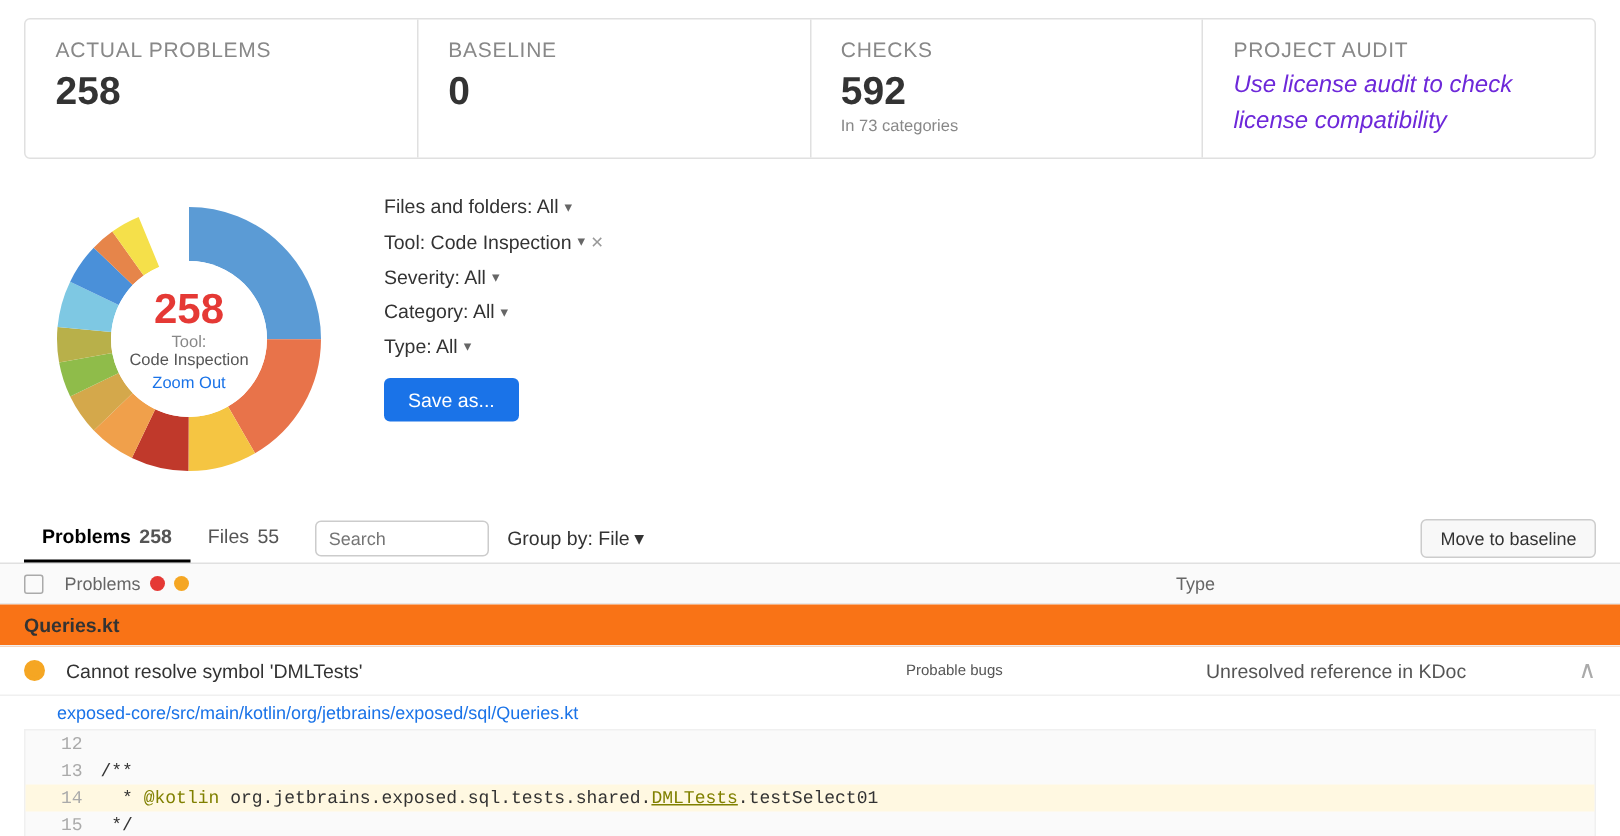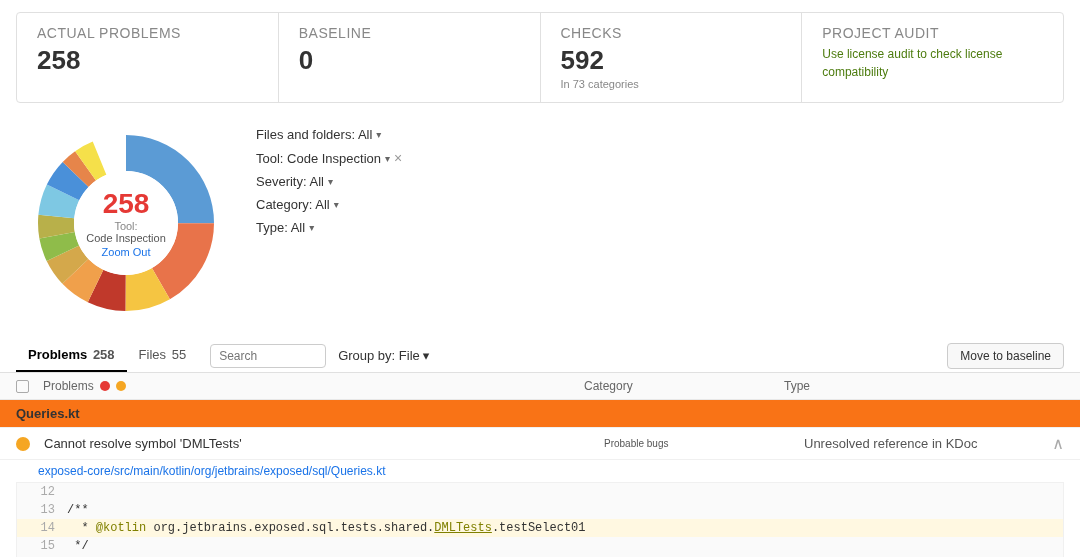--- a/index.html
+++ b/index.html
@@ -5,21 +5,21 @@
     * { box-sizing: border-box; margin: 0; padding: 0; }
     body { font-family: -apple-system, BlinkMacSystemFont, 'Segoe UI', Arial, sans-serif; font-size: 13px; background: #fff; color: #333; width: 1080px; }
 
     
     .stats-bar { display: flex; border: 1px solid #e0e0e0; border-radius: 4px; margin: 12px 16px; }
     .stat-item { padding: 12px 20px; flex: 1; border-right: 1px solid #e0e0e0; }
     .stat-item:last-child { border-right: none; }
     .stat-label { font-size: 14px; text-transform: uppercase; color: #888; letter-spacing: 0.5px; margin-bottom: 4px; }
     .stat-value { font-size: 26px; font-weight: 600; color: #333; }
     .stat-sub { font-size: 11px; color: #888; margin-top: 2px; }
-    .stat-desc { font-size: 12px; color: #4d7c0f; line-height: 1.5; }
+    .stat-desc { font-size: 16px; color: #6d28d9; line-height: 1.5; font-style: italic; }
 
     
     .main-content { display: flex; padding: 8px 16px; gap: 20px; align-items: flex-start; }
 
     
     .chart-container { width: 220px; flex-shrink: 0; position: relative; }
 
     
     .filters { flex: 1; padding-top: 4px; }
     .filter-row { display: flex; align-items: center; margin-bottom: 8px; font-size: 13px; }
@@ -165,20 +165,23 @@
         <span>Category: All</span>
         <span class="chevron">▾</span>
       </a>
     </div>
     <div class="filter-row">
       <a class="filter-link" href="#">
         <span>Type: All</span>
         <span class="chevron">▾</span>
       </a>
     </div>
+    <div style="margin-top:8px;">
+      <button class="save-btn">Save as...</button>
+    </div>
   </div>
 </div>
 
 <div class="tabs-bar">
   <div class="tab active">
     <span>Problems</span>
     <span class="tab-count">258</span>
   </div>
   <div class="tab">
     <span>Files</span>
@@ -192,21 +195,20 @@
   <button class="move-baseline-btn">Move to baseline</button>
 </div>
 
 <div class="table-header">
   <div class="col-problems">
     <div class="checkbox"></div>
     <span>Problems</span>
     <span class="dot-red"></span>
     <span class="dot-yellow"></span>
   </div>
-  <div class="col-category">Category</div>
   <div class="col-type">Type</div>
 </div>
 
 <div class="file-group-header">Queries.kt</div>
 
 <div class="problem-row">
   <div class="col-problems">
     <div class="problem-icon">
       <svg width="10" height="10" viewBox="0 0 10 10">
           <circle cx="5" cy="5" r="4" fill="#f5a623"></circle>

